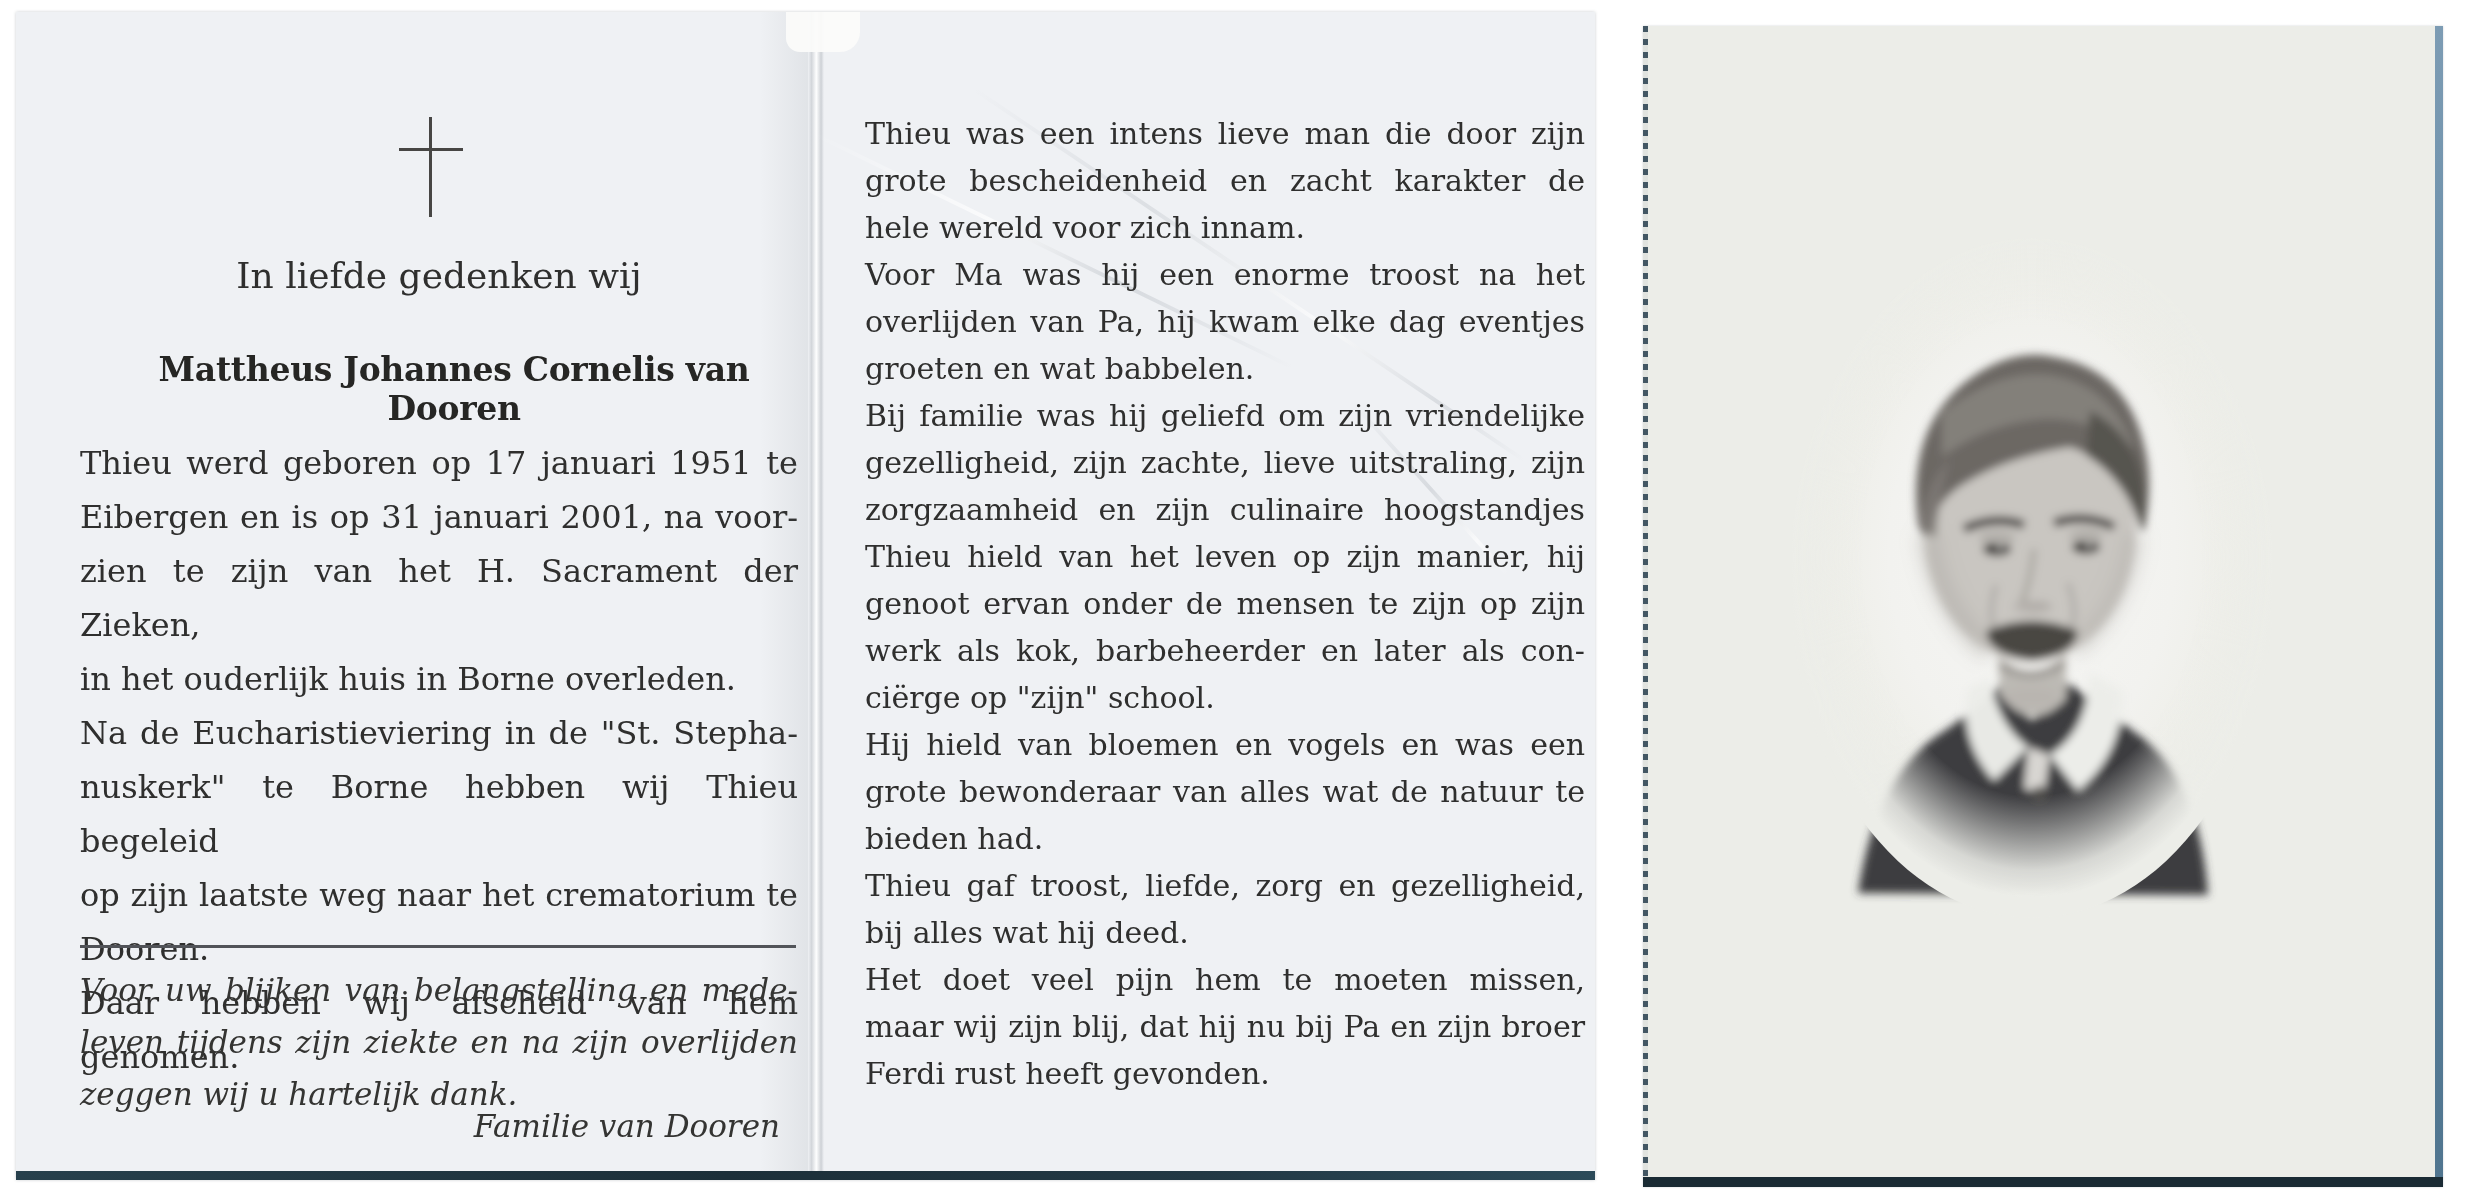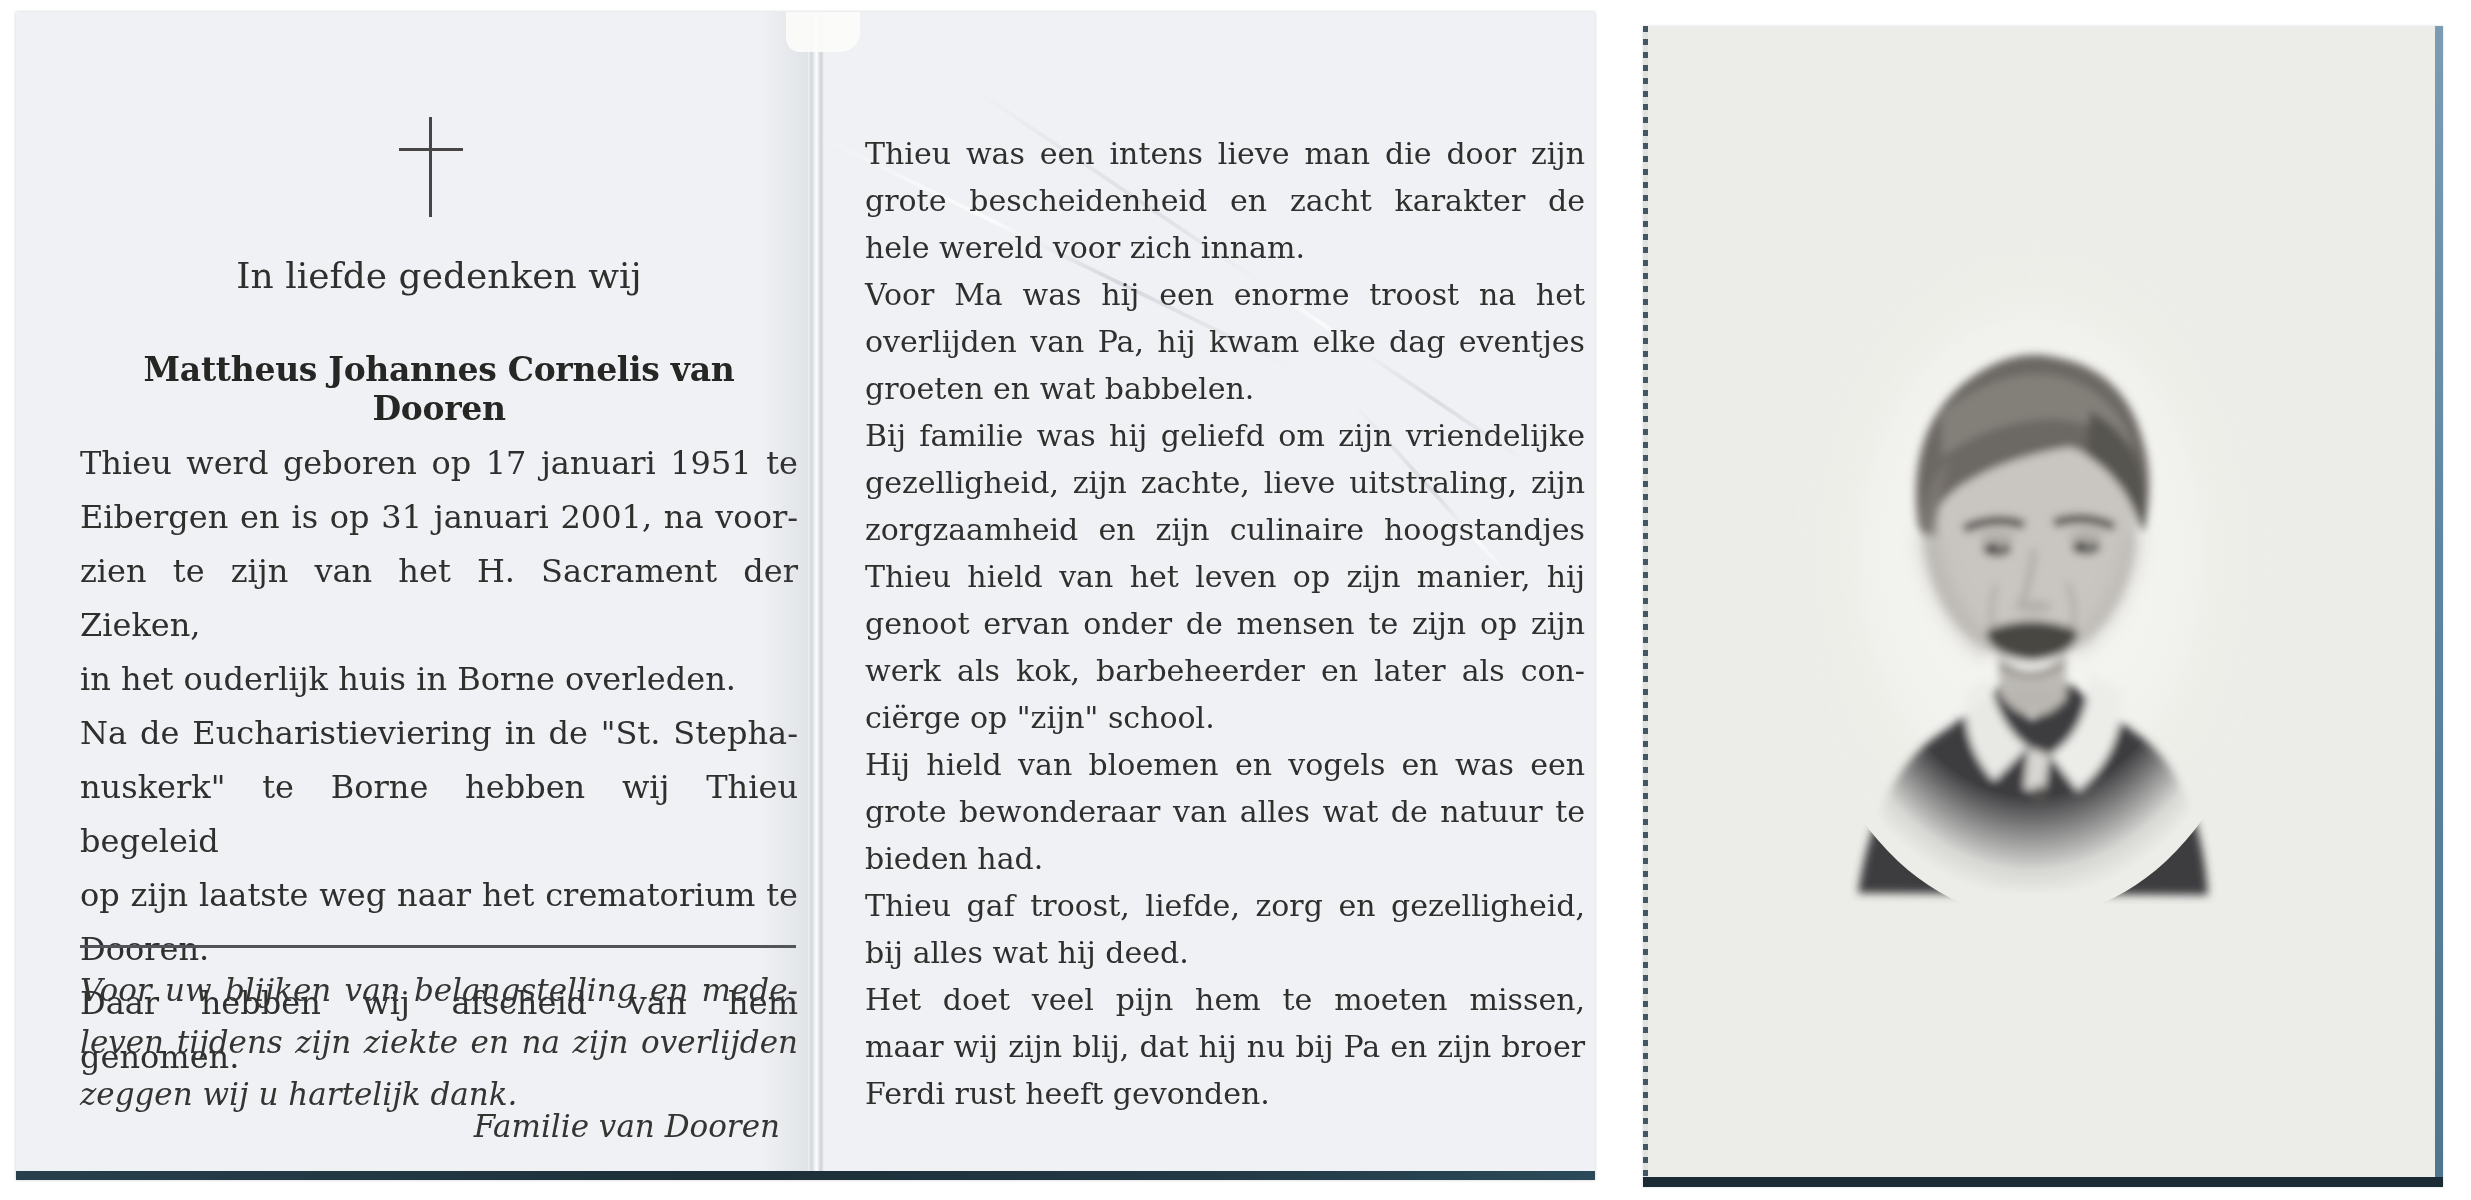--- a/index.html
+++ b/index.html
@@ -46,29 +46,29 @@
     left:530px;top:390px;width:230px;transform:rotate(48deg);transform-origin:left center;
     background:linear-gradient(90deg,transparent,rgba(125,134,144,.28) 50%,rgba(255,255,255,.85) 80%,transparent);
   }
   
   .cross{position:absolute;left:383px;top:105px;width:64px;height:100px;}
   .cross-v{position:absolute;left:30px;top:0;width:3px;height:100px;background:#474644;}
   .cross-h{position:absolute;left:0;top:31px;width:64px;height:3px;background:#474644;}
   
   .intro{position:absolute;left:64px;top:243px;width:718px;text-align:center;font-size:36px;}
   .deceased-name{
-    position:absolute;left:56px;top:338px;width:734px;text-align:center;
+    position:absolute;left:71px;top:338px;width:734px;text-align:center;
     font-size:33px;font-weight:bold;letter-spacing:-.3px;color:#262624;
   }
   .bio{position:absolute;left:64px;top:424px;width:718px;font-size:32px;line-height:54px;}
   .rule{position:absolute;left:64px;top:933px;width:716px;border-top:3px solid #515358;}
   .thanks{position:absolute;left:64px;top:952px;width:718px;font-style:italic;font-size:31px;line-height:52px;color:#343432;}
   .signature{position:absolute;left:64px;top:1096px;width:700px;text-align:right;font-style:italic;font-size:31px;color:#343432;}
   
-  .eulogy{position:absolute;left:41px;top:98px;width:720px;font-size:30px;line-height:47px;margin-top:20px;}
+  .eulogy{position:absolute;left:41px;top:98px;width:720px;font-size:30px;line-height:47px;}
   
   .para{margin:0;}
   .tline{text-align:justify;text-align-last:justify;white-space:normal;}
   .tline.tlast{text-align-last:left;}
   .thanks .tline.tlast{text-align-last:left;}
   
   .card-front{
     position:absolute;left:1643px;top:26px;width:800px;height:1161px;
     background:#ecede8;
     box-shadow:0 0 2px rgba(70,80,90,.25);

